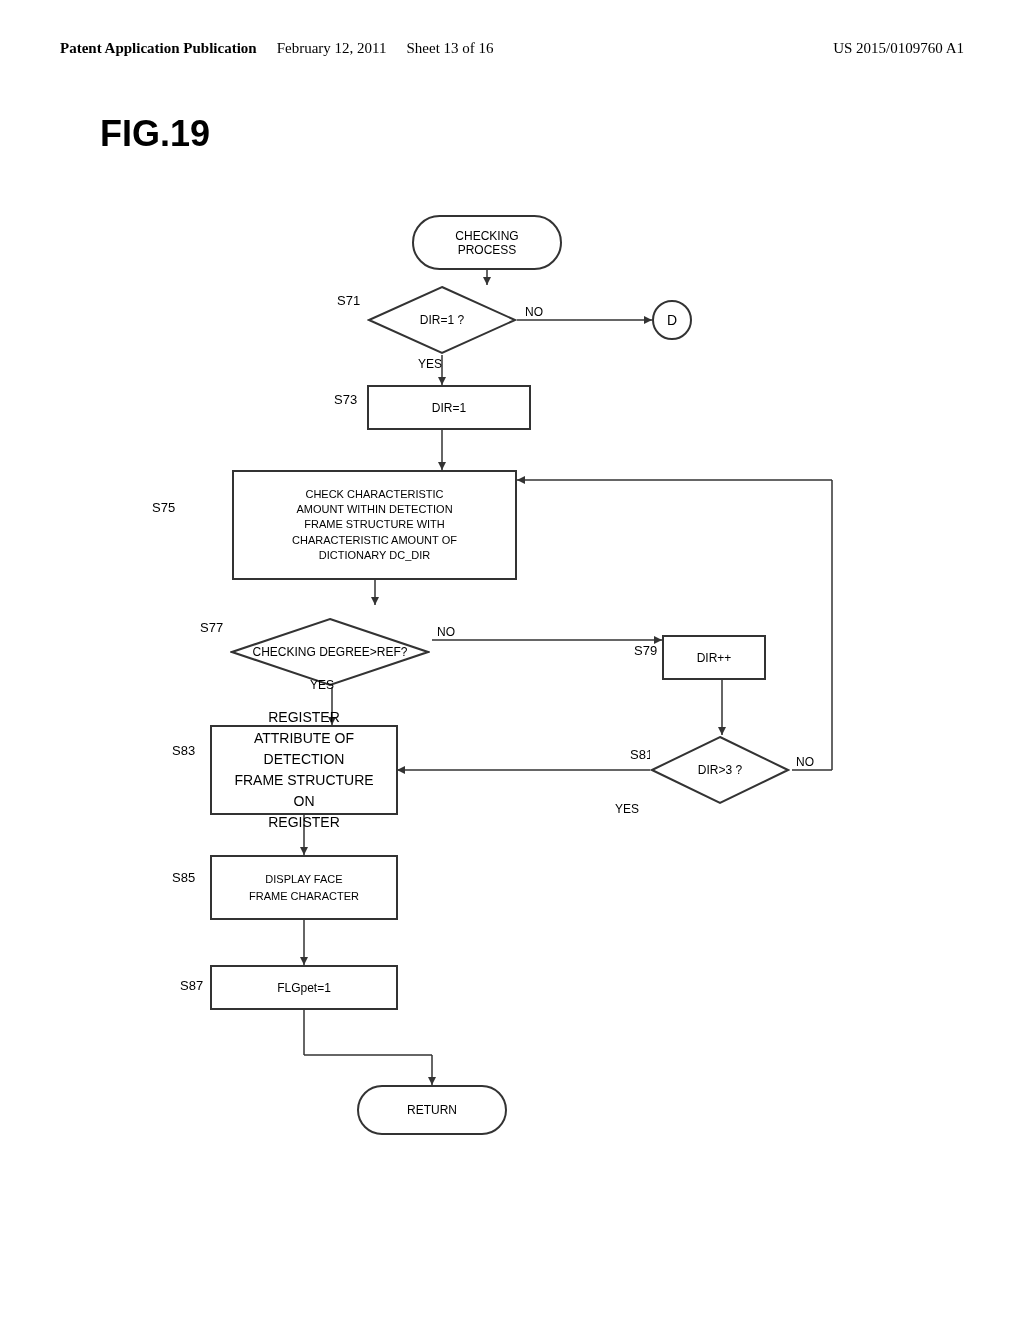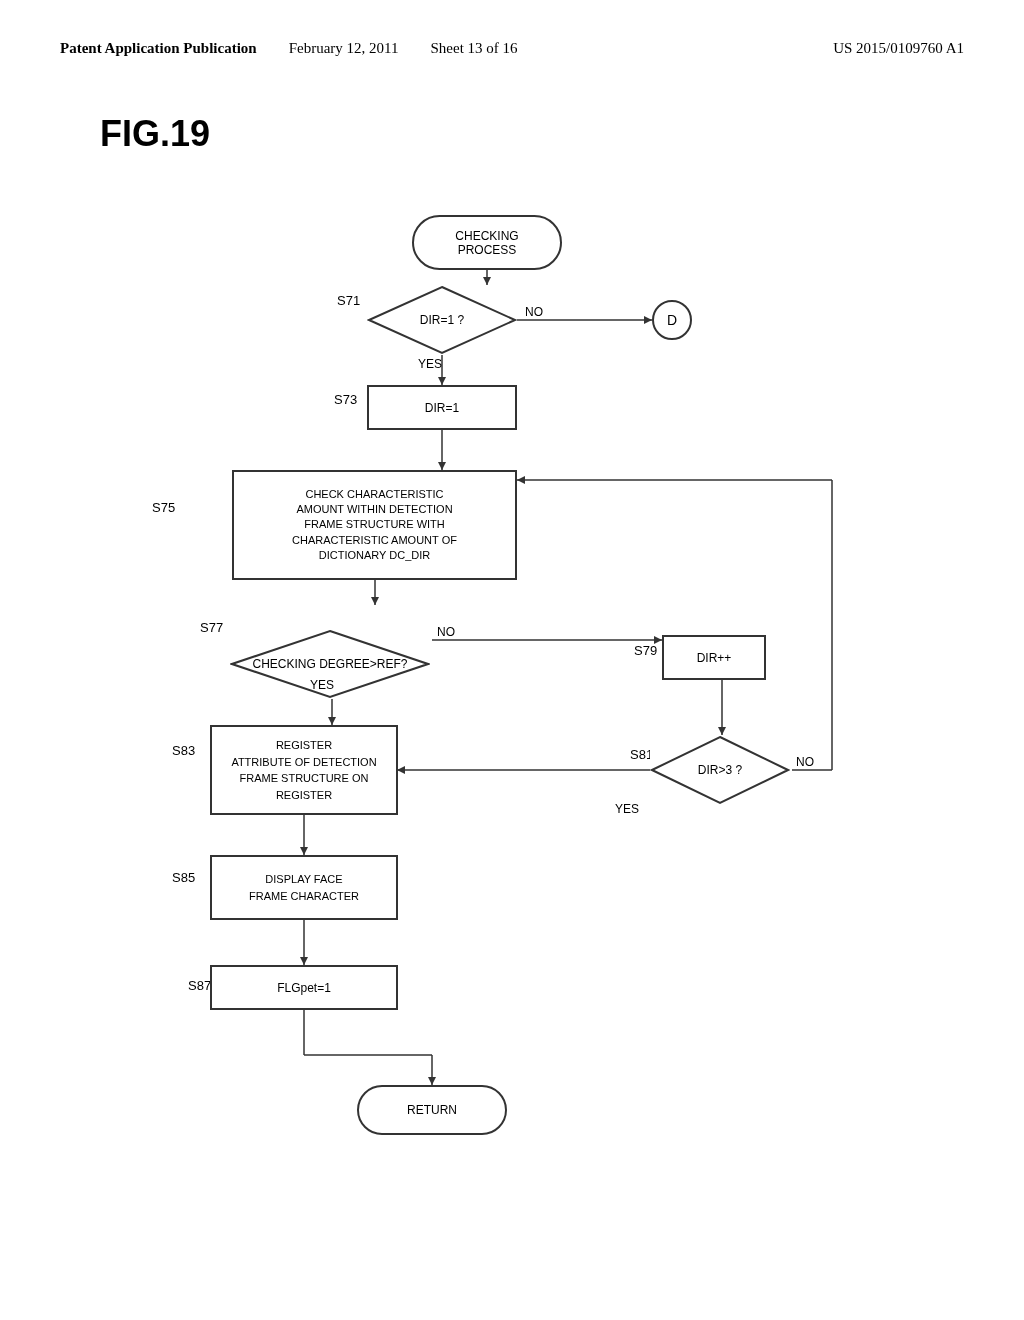--- a/index.html
+++ b/index.html
@@ -18,21 +18,21 @@
       background: #fff;
       position: relative;
       padding: 0;
     }
 
     .header {
       display: flex;
       align-items: baseline;
       padding: 40px 60px 20px 60px;
       font-size: 15px;
-      gap: 32px;
+      gap: 20px;
     }
 
     .header-title {
       font-weight: bold;
       font-size: 15px;
     }
 
     .header-date {
       font-size: 15px;
     }
@@ -238,33 +238,33 @@
     <div class="arrow-label" style="left:463px; top:120px;">NO</div>
 
     <div class="arrow-label" style="left:356px; top:172px;">YES</div>
 
     <div class="fc-circle" style="position:absolute; left:590px; top:115px; width:40px; height:40px;">
       <span>D</span>
     </div>
 
     <div class="step-label" style="left:272px; top:207px;">S73</div>
 
-    <div class="fc-element fc-rect" style="left:305px; top:200px; width:150px; height:45px;">
+    <div class="fc-element fc-rect" style="left:305px; top:200px; width:164px; height:45px;">
       <span>DIR=1</span>
     </div>
 
     <div class="step-label" style="left:90px; top:315px;">S75</div>
 
     <div class="fc-element fc-rect" style="left:170px; top:285px; width:285px; height:110px; font-size:11px; line-height:1.4;">
       <span>CHECK CHARACTERISTIC<br>AMOUNT WITHIN DETECTION<br>FRAME STRUCTURE WITH<br>CHARACTERISTIC AMOUNT OF<br>DICTIONARY DC_DIR</span>
     </div>
 
     <div class="step-label" style="left:138px; top:435px;">S77</div>
 
-    <div class="fc-diamond-wrap" style="left:168px; top:444px; width:200px; height:70px;">
+    <div class="fc-diamond-wrap" style="left:168px; top:432px; width:200px; height:70px;">
       <div class="fc-diamond" style="width:200px; height:70px;">
         <svg viewBox="0 0 200 70" xmlns="http://www.w3.org/2000/svg">
           <polygon points="100,2 198,35 100,68 2,35" fill="white" stroke="#333" stroke-width="2"></polygon>
         </svg>
         <div class="fc-diamond-text">CHECKING DEGREE&gt;REF?</div>
       </div>
     </div>
 
     <div class="arrow-label" style="left:375px; top:440px;">NO</div>
 
@@ -286,31 +286,31 @@
         <div class="fc-diamond-text">DIR&gt;3 ?</div>
       </div>
     </div>
 
     <div class="arrow-label" style="left:734px; top:570px;">NO</div>
 
     <div class="arrow-label" style="left:553px; top:617px;">YES</div>
 
     <div class="step-label" style="left:110px; top:558px;">S83</div>
 
-    <div class="fc-element fc-rect" style="left:148px; top:540px; width:188px; height:90px; font-size:11px; line-height:1.5;">
+    <div class="fc-element fc-rect" style="left:148px; top:540px; width:188px; height:90px; font-size:14px; line-height:1.5;">
       <span>REGISTER<br>ATTRIBUTE OF DETECTION<br>FRAME STRUCTURE ON<br>REGISTER</span>
     </div>
 
     <div class="step-label" style="left:110px; top:685px;">S85</div>
 
     <div class="fc-element fc-rect" style="left:148px; top:670px; width:188px; height:65px; font-size:11px; line-height:1.5;">
       <span>DISPLAY FACE<br>FRAME CHARACTER</span>
     </div>
 
-    <div class="step-label" style="left:126px; top:793px;">S87</div>
+    <div class="step-label" style="left:118px; top:793px;">S87</div>
 
     <div class="fc-element fc-rect" style="left:148px; top:780px; width:188px; height:45px;">
       <span>FLGpet=1</span>
     </div>
 
     <div class="fc-element fc-terminal" style="left:295px; top:900px; width:150px; height:50px;">
       <span>RETURN</span>
     </div>
 
   </div>

